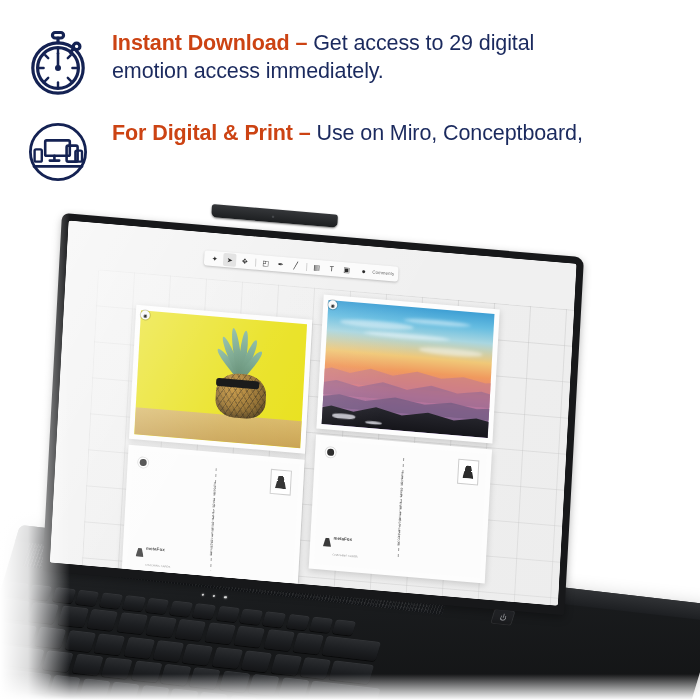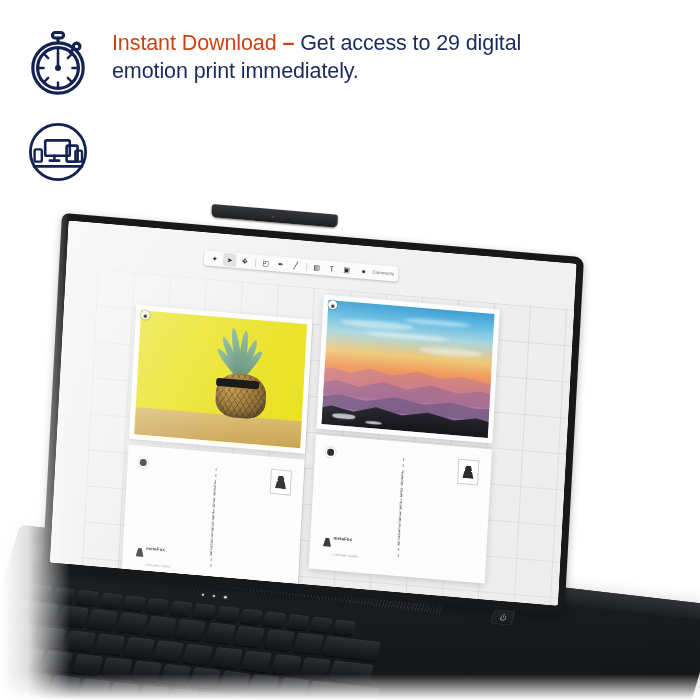--- a/index.html
+++ b/index.html
@@ -33,21 +33,21 @@
     flex:1 1 auto;
     padding-top:4px;
     font-size:21.5px;
     line-height:1.28;
     color:#1b2a5e;
     letter-spacing:-0.1px;
   }
   .feature-line1 { text-align:justify; text-align-last:justify; }
   .feature-line2 { display:block; }
   .lead {
-    font-weight:normal;
+    font-weight:bold;
     color:#cc4313;
   }
   .dash { font-weight:bold; color:#cc4313; }
 
   
   .laptop-stage {
     position:absolute;
     left:0; top:195px;
     width:700px; height:505px;
     overflow:hidden;
@@ -518,21 +518,21 @@
         </g>
         <circle cx="35" cy="41" r="3" fill="#142253"></circle>
       </svg>
     </div>
     <p class="feature-text">
       <span class="feature-line1">
         <span class="lead">Instant Download</span>
         <span class="dash">–</span>
         <span>Get access to 29 digital</span>
       </span>
-      <span class="feature-line2">emotion print immediately.</span>
+      <span class="feature-line2">emotion access immediately.</span>
     </p>
   </div>
 
   <div class="feature-row">
     <div class="feature-icon">
       <svg width="70" height="70" viewBox="0 0 70 70" aria-hidden="true">
         <g fill="none" stroke="#142253" stroke-width="3" stroke-linecap="round" stroke-linejoin="round">
 
           <circle cx="35" cy="35" r="27.6" stroke-width="2.8"></circle>
 
@@ -543,20 +543,25 @@
 
           <rect x="52.4" y="33.6" width="6.6" height="11" rx="1.4" stroke-width="2.4"></rect>
 
           <rect x="11.6" y="32.4" width="7.2" height="12.2" rx="1.4" stroke-width="2.4"></rect>
 
           <path d="M11 49.4 h48" stroke-width="2.6"></path>
         </g>
       </svg>
     </div>
     <p class="feature-text">
+      <span class="feature-line1">
+        <span class="lead">For Digital &amp; Print</span>
+        <span class="dash">–</span>
+        <span>Use on Miro, Conceptboard,</span>
+      </span>
     </p>
   </div>
 
 </section>
 
 <section class="laptop-stage">
 
   <div class="base">
     <div class="deck-lip"></div>
     <div class="vent"></div>

